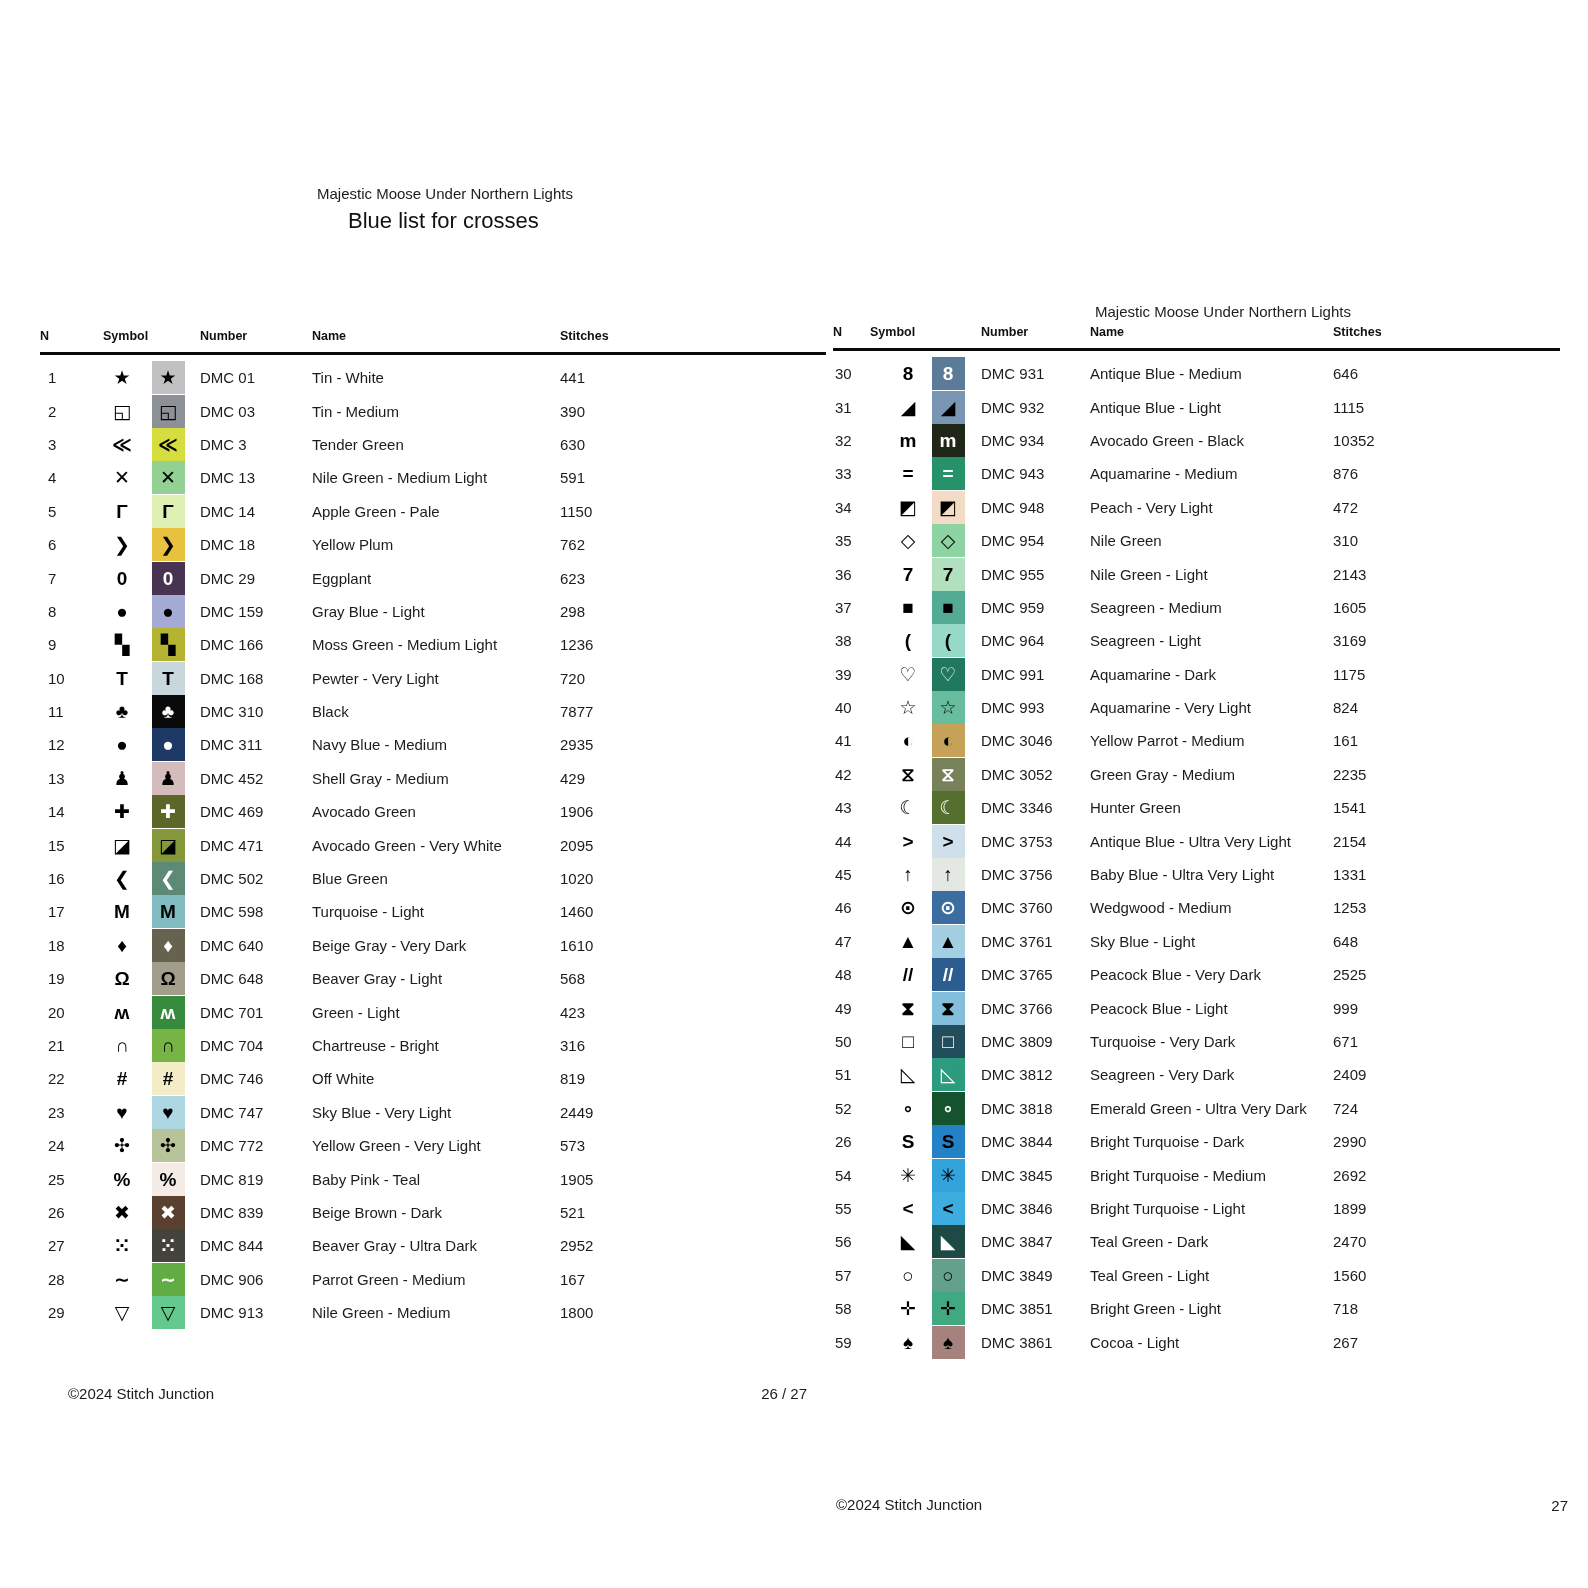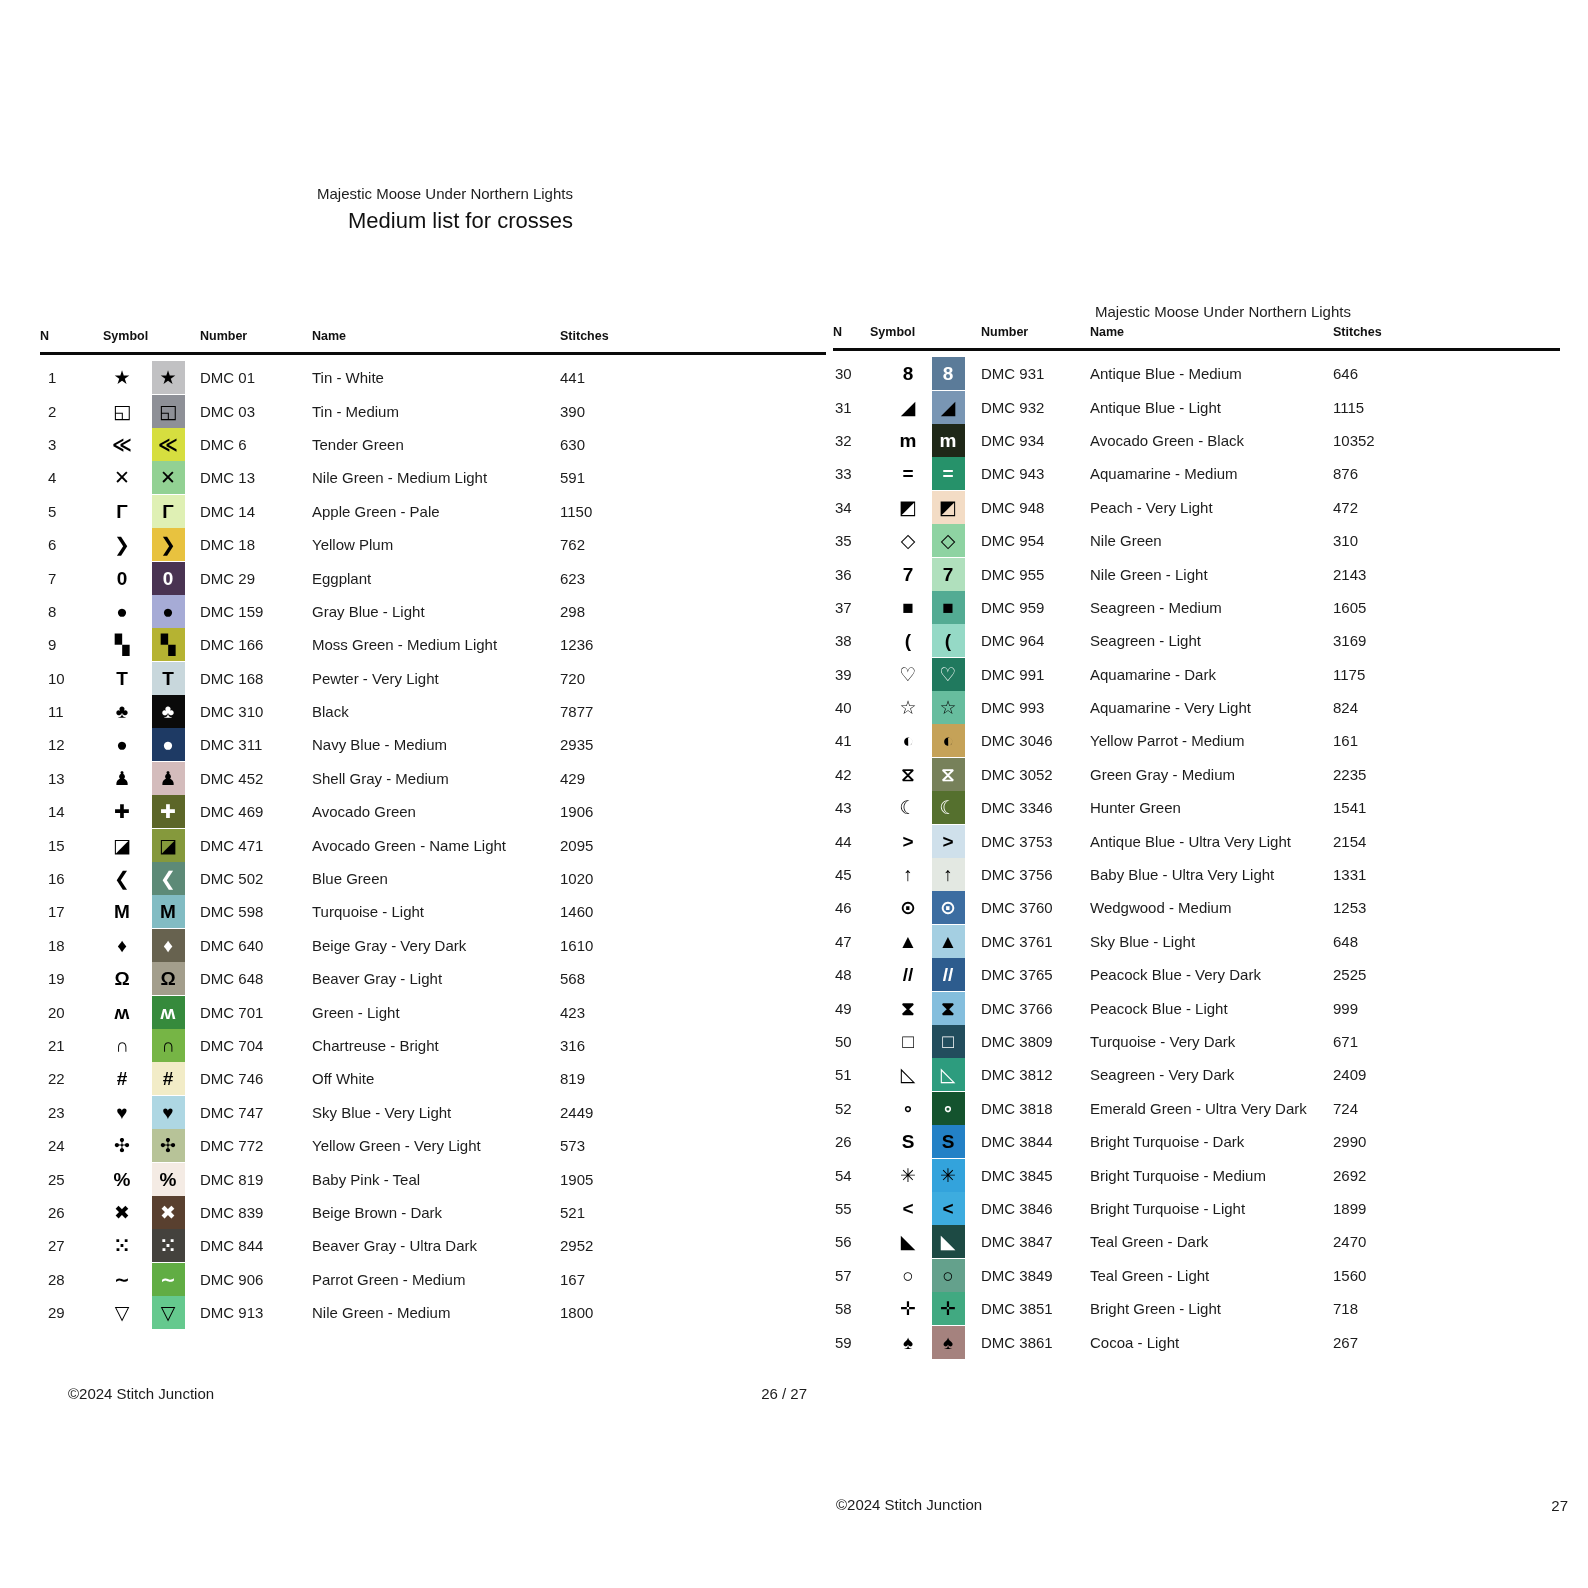--- a/index.html
+++ b/index.html
@@ -40,21 +40,21 @@
   .f-page{right:781px;top:1385px;}
   .f-bottom{left:836px;top:1496px;}
   .f-pnum{right:20px;top:1497px;}
 </style>
 </head>
 <body>
 
 <div class="page">
 
   <div class="subtitle">Majestic Moose Under Northern Lights</div>
-  <div class="bigtitle">Medium list for crosses</div>
+  <div class="bigtitle">Blue list for crosses</div>
 
   <div class="tbl t-left">
     <div class="thead grid">
       <span>N</span>
       <span class="sym-h">Symbol</span>
       <span class="c-num">Number</span>
       <span class="c-name">Name</span>
       <span class="c-st">Stitches</span>
     </div>
     <div class="tbody">
@@ -83,21 +83,21 @@
     <span class="c-st">390</span>
   </div>
         <div class="row grid">
     <span class="c-n">3</span>
     <span class="c-sym">≪</span>
     <span class="c-swatch">
             <span class="sw" style="background: rgb(214, 222, 63);">
               <span style="color: rgb(0, 0, 0);">≪</span>
             </span>
           </span>
-    <span class="c-num">DMC 6</span>
+    <span class="c-num">DMC 3</span>
     <span class="c-name">Tender Green</span>
     <span class="c-st">630</span>
   </div>
         <div class="row grid">
     <span class="c-n">4</span>
     <span class="c-sym">✕</span>
     <span class="c-swatch">
             <span class="sw" style="background: rgb(146, 209, 147);">
               <span style="color: rgb(0, 0, 0);">✕</span>
             </span>
@@ -228,21 +228,21 @@
   </div>
         <div class="row grid">
     <span class="c-n">15</span>
     <span class="c-sym">◪</span>
     <span class="c-swatch">
             <span class="sw" style="background: rgb(133, 153, 60);">
               <span style="color: rgb(0, 0, 0);">◪</span>
             </span>
           </span>
     <span class="c-num">DMC 471</span>
-    <span class="c-name">Avocado Green - Name Light</span>
+    <span class="c-name">Avocado Green - Very White</span>
     <span class="c-st">2095</span>
   </div>
         <div class="row grid">
     <span class="c-n">16</span>
     <span class="c-sym">❮</span>
     <span class="c-swatch">
             <span class="sw" style="background: rgb(93, 138, 119);">
               <span style="color: rgb(255, 255, 255);">❮</span>
             </span>
           </span>

